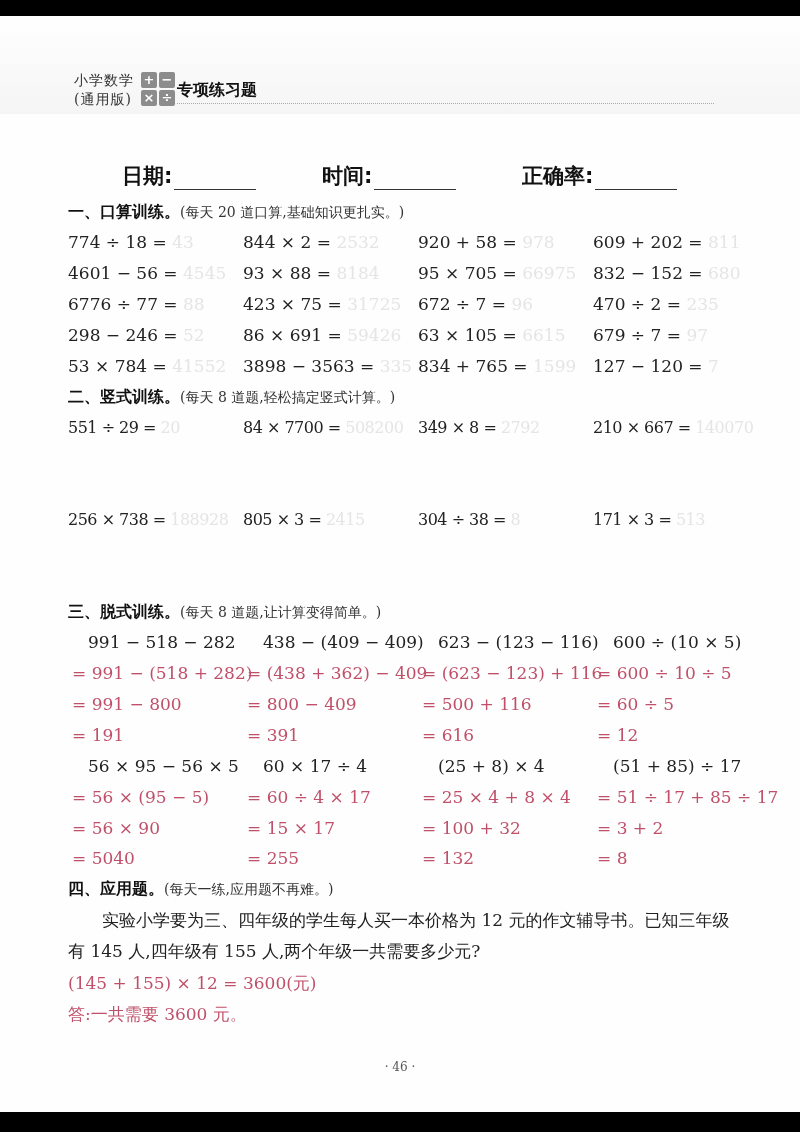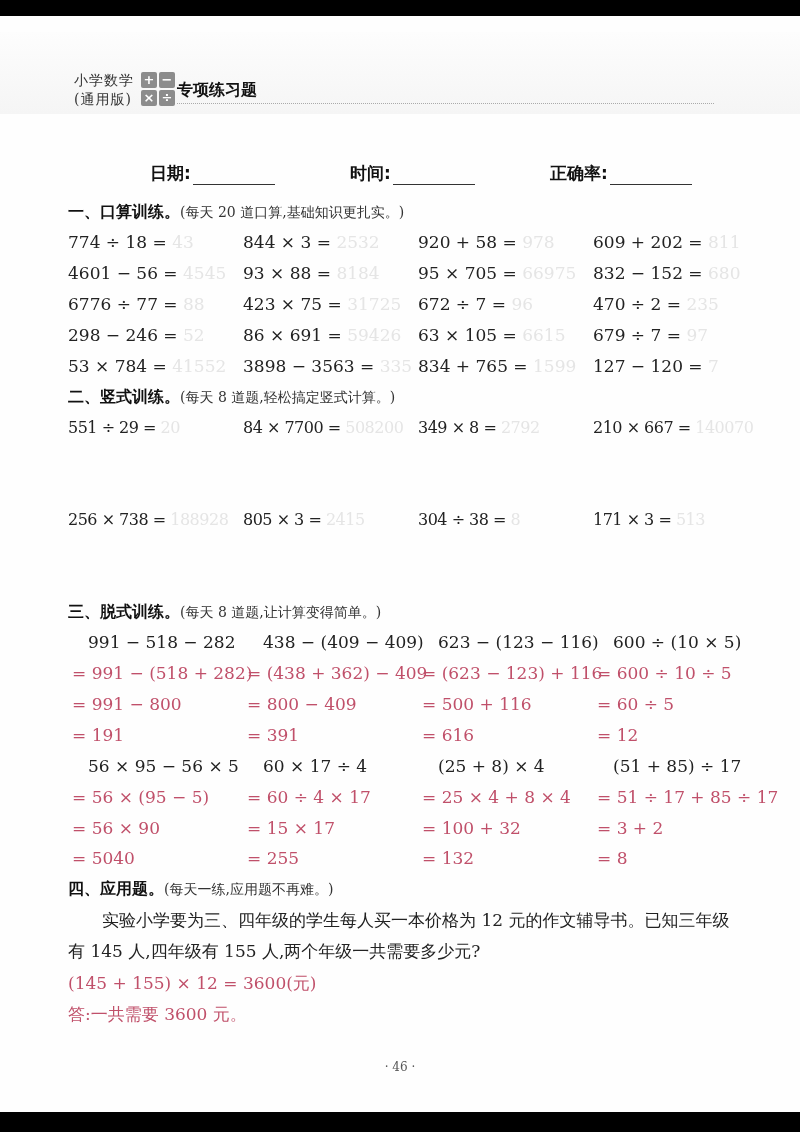--- a/index.html
+++ b/index.html
@@ -5,21 +5,21 @@
   * { margin:0; padding:0; box-sizing:border-box; }
   html, body { width:800px; height:1132px; background:#000; overflow:hidden; }
   body { position:relative; font-family:"DejaVu Serif", "Liberation Serif", serif; color:#222; }
   .page { position:absolute; left:0; top:16px; width:800px; height:1096px; background:#fefefe; }
   .header-band { position:absolute; left:0; top:32px; width:800px; height:82px; background:linear-gradient(#fdfdfd,#f5f5f5); }
   .brand { position:absolute; left:74px; top:71px; font-size:14px; line-height:19px; color:#333; letter-spacing:1px; }
   .ops { position:absolute; left:141px; top:72px; width:34px; height:34px; display:grid; grid-template-columns:16px 16px; grid-gap:2px; }
   .ops span { background:#8c8c8c; color:#fff; font-family:"DejaVu Sans", sans-serif; font-size:13px; line-height:16px; text-align:center; border-radius:2px; font-weight:bold; }
   .series-title { position:absolute; left:177px; top:80px; font-family:"DejaVu Sans", sans-serif; font-weight:bold; font-size:16px; color:#111; }
   .header-rule { position:absolute; left:177px; top:103px; width:537px; border-top:1px dotted #aaa; }
-  .meta { position:absolute; top:162px; font-family:"DejaVu Sans", sans-serif; font-size:17px; font-weight:bold; color:#111;margin-left:28px; }
+  .meta { position:absolute; top:162px; font-family:"DejaVu Sans", sans-serif; font-size:21px; font-weight:bold; color:#111; }
   .meta .line { display:inline-block; width:82px; border-bottom:1px solid #333; height:20px; vertical-align:bottom; margin-left:2px; }
   .sec-title { position:absolute; left:68px; font-size:15px; color:#111; }
   .sec-title b { font-family:"DejaVu Sans", sans-serif; font-weight:bold; font-size:16px; }
   .sec-title span.note { font-size:14px; color:#333; }
   .eq { position:absolute; font-size:17px; white-space:nowrap; color:#222; }
   .eq .ans { color:#e5e5e5; }
   .red { color:#c0506a; }
   .vx { font-size:16px; letter-spacing:-0.5px; }
   .para { position:absolute; left:68px; width:670px; font-size:17px; line-height:31px; color:#222; }
   .pg { position:absolute; left:0; width:800px; top:1060px; text-align:center; font-size:12px; color:#555; }
@@ -43,21 +43,21 @@
 <div class="series-title">专项练习题</div>
 <div class="header-rule"></div>
 
 <div class="meta" style="left:122px"><span>日期:</span><span class="line"></span></div>
 <div class="meta" style="left:322px"><span>时间:</span><span class="line"></span></div>
 <div class="meta" style="left:522px"><span>正确率:</span><span class="line"></span></div>
 
 <div class="sec-title" style="top:202px"><b>一、口算训练。</b><span class="note">(每天 20 道口算,基础知识更扎实。)</span></div>
 
 <div class="eq" style="left:68px;top:232px"><span>774 ÷ 18 =</span> <span class="ans">43</span></div>
-<div class="eq" style="left:243px;top:232px"><span>844 × 3 =</span> <span class="ans">2532</span></div>
+<div class="eq" style="left:243px;top:232px"><span>844 × 2 =</span> <span class="ans">2532</span></div>
 <div class="eq" style="left:418px;top:232px"><span>920 + 58 =</span> <span class="ans">978</span></div>
 <div class="eq" style="left:593px;top:232px"><span>609 + 202 =</span> <span class="ans">811</span></div>
 
 <div class="eq" style="left:68px;top:263px"><span>4601 − 56 =</span> <span class="ans">4545</span></div>
 <div class="eq" style="left:243px;top:263px"><span>93 × 88 =</span> <span class="ans">8184</span></div>
 <div class="eq" style="left:418px;top:263px"><span>95 × 705 =</span> <span class="ans">66975</span></div>
 <div class="eq" style="left:593px;top:263px"><span>832 − 152 =</span> <span class="ans">680</span></div>
 
 <div class="eq" style="left:68px;top:294px"><span>6776 ÷ 77 =</span> <span class="ans">88</span></div>
 <div class="eq" style="left:243px;top:294px"><span>423 × 75 =</span> <span class="ans">31725</span></div>

